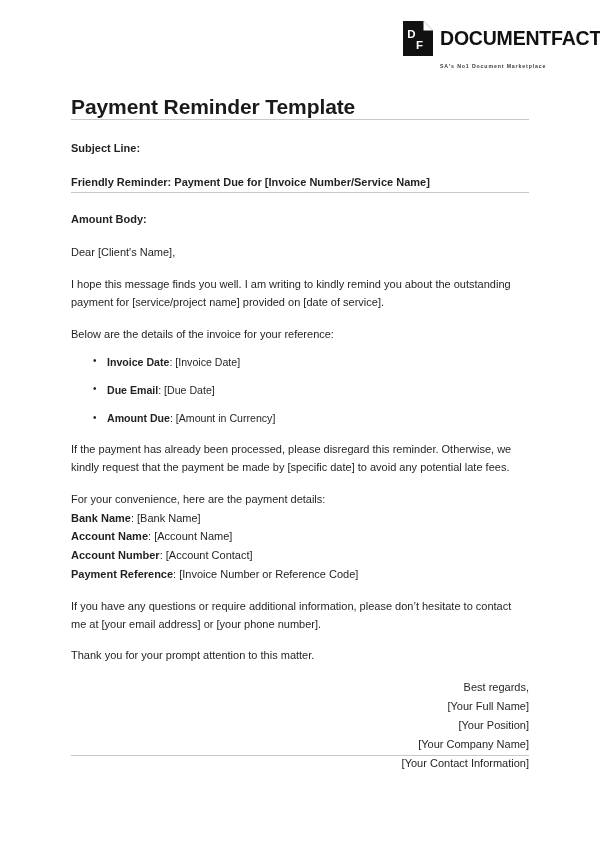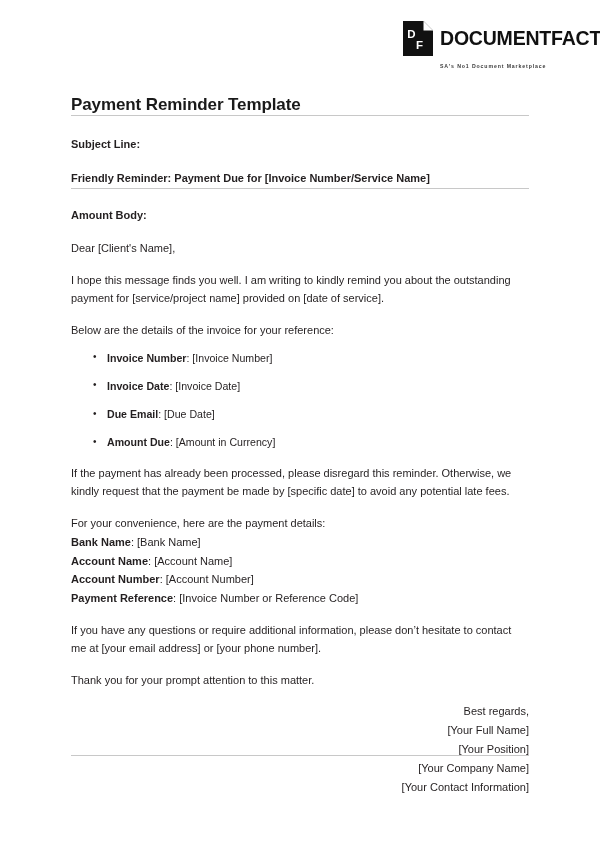--- a/index.html
+++ b/index.html
@@ -70,21 +70,21 @@
   .doc {
     position: absolute;
     left: 71px;
     top: 0;
     width: 458px;
   }
 
   h1.doc-title {
     margin: 0;
     padding-top: 95px;
-    font-size: 17px;
+    font-size: 21px;
     font-weight: bold;
     letter-spacing: -0.1px;
     color: #1a1a1a;
   }
 
   hr.rule {
     border: none;
     border-top: 1px solid #c8c8c8;
     margin: 0;
     height: 0;
@@ -174,32 +174,31 @@
     <p class="subject-line">Friendly Reminder: Payment Due for [Invoice Number/Service Name]</p>
 
     <hr class="rule rule-2">
 
     <p class="body-label">Amount Body:</p>
     <p class="salutation">Dear [Client's Name],</p>
     <p class="gap">I hope this message finds you well. I am writing to kindly remind you about the outstanding payment for [service/project name] provided on [date of service].</p>
     <p class="gap">Below are the details of the invoice for your reference:</p>
 
     <ul class="details">
-      <li><span class="bold">Invoice Number</span><span>: [Invoice Number]</span></li>
       <li><span class="bold">Invoice Date</span><span>: [Invoice Date]</span></li>
       <li><span class="bold">Due Email</span><span>: [Due Date]</span></li>
       <li><span class="bold">Amount Due</span><span>: [Amount in Currency]</span></li>
     </ul>
 
     <p class="gap">If the payment has already been processed, please disregard this reminder. Otherwise, we kindly request that the payment be made by [specific date] to avoid any potential late fees.</p>
 
     <p class="gap">For your convenience, here are the payment details:</p>
     <p class="tight"><span class="bold">Bank Name</span><span>: [Bank Name]</span></p>
     <p class="tight"><span class="bold">Account Name</span><span>: [Account Name]</span></p>
-    <p class="tight"><span class="bold">Account Number</span><span>: [Account Number]</span></p>
+    <p class="tight"><span class="bold">Account Number</span><span>: [Account Contact]</span></p>
     <p class="tight"><span class="bold">Payment Reference</span><span>: [Invoice Number or Reference Code]</span></p>
 
     <p class="gap">If you have any questions or require additional information, please don’t hesitate to contact me at [your email address] or [your phone number].</p>
     <p class="gap">Thank you for your prompt attention to this matter.</p>
 
     <div class="sig">
       <p>Best regards,</p>
       <p>[Your Full Name]</p>
       <p>[Your Position]</p>
       <p>[Your Company Name]</p>

